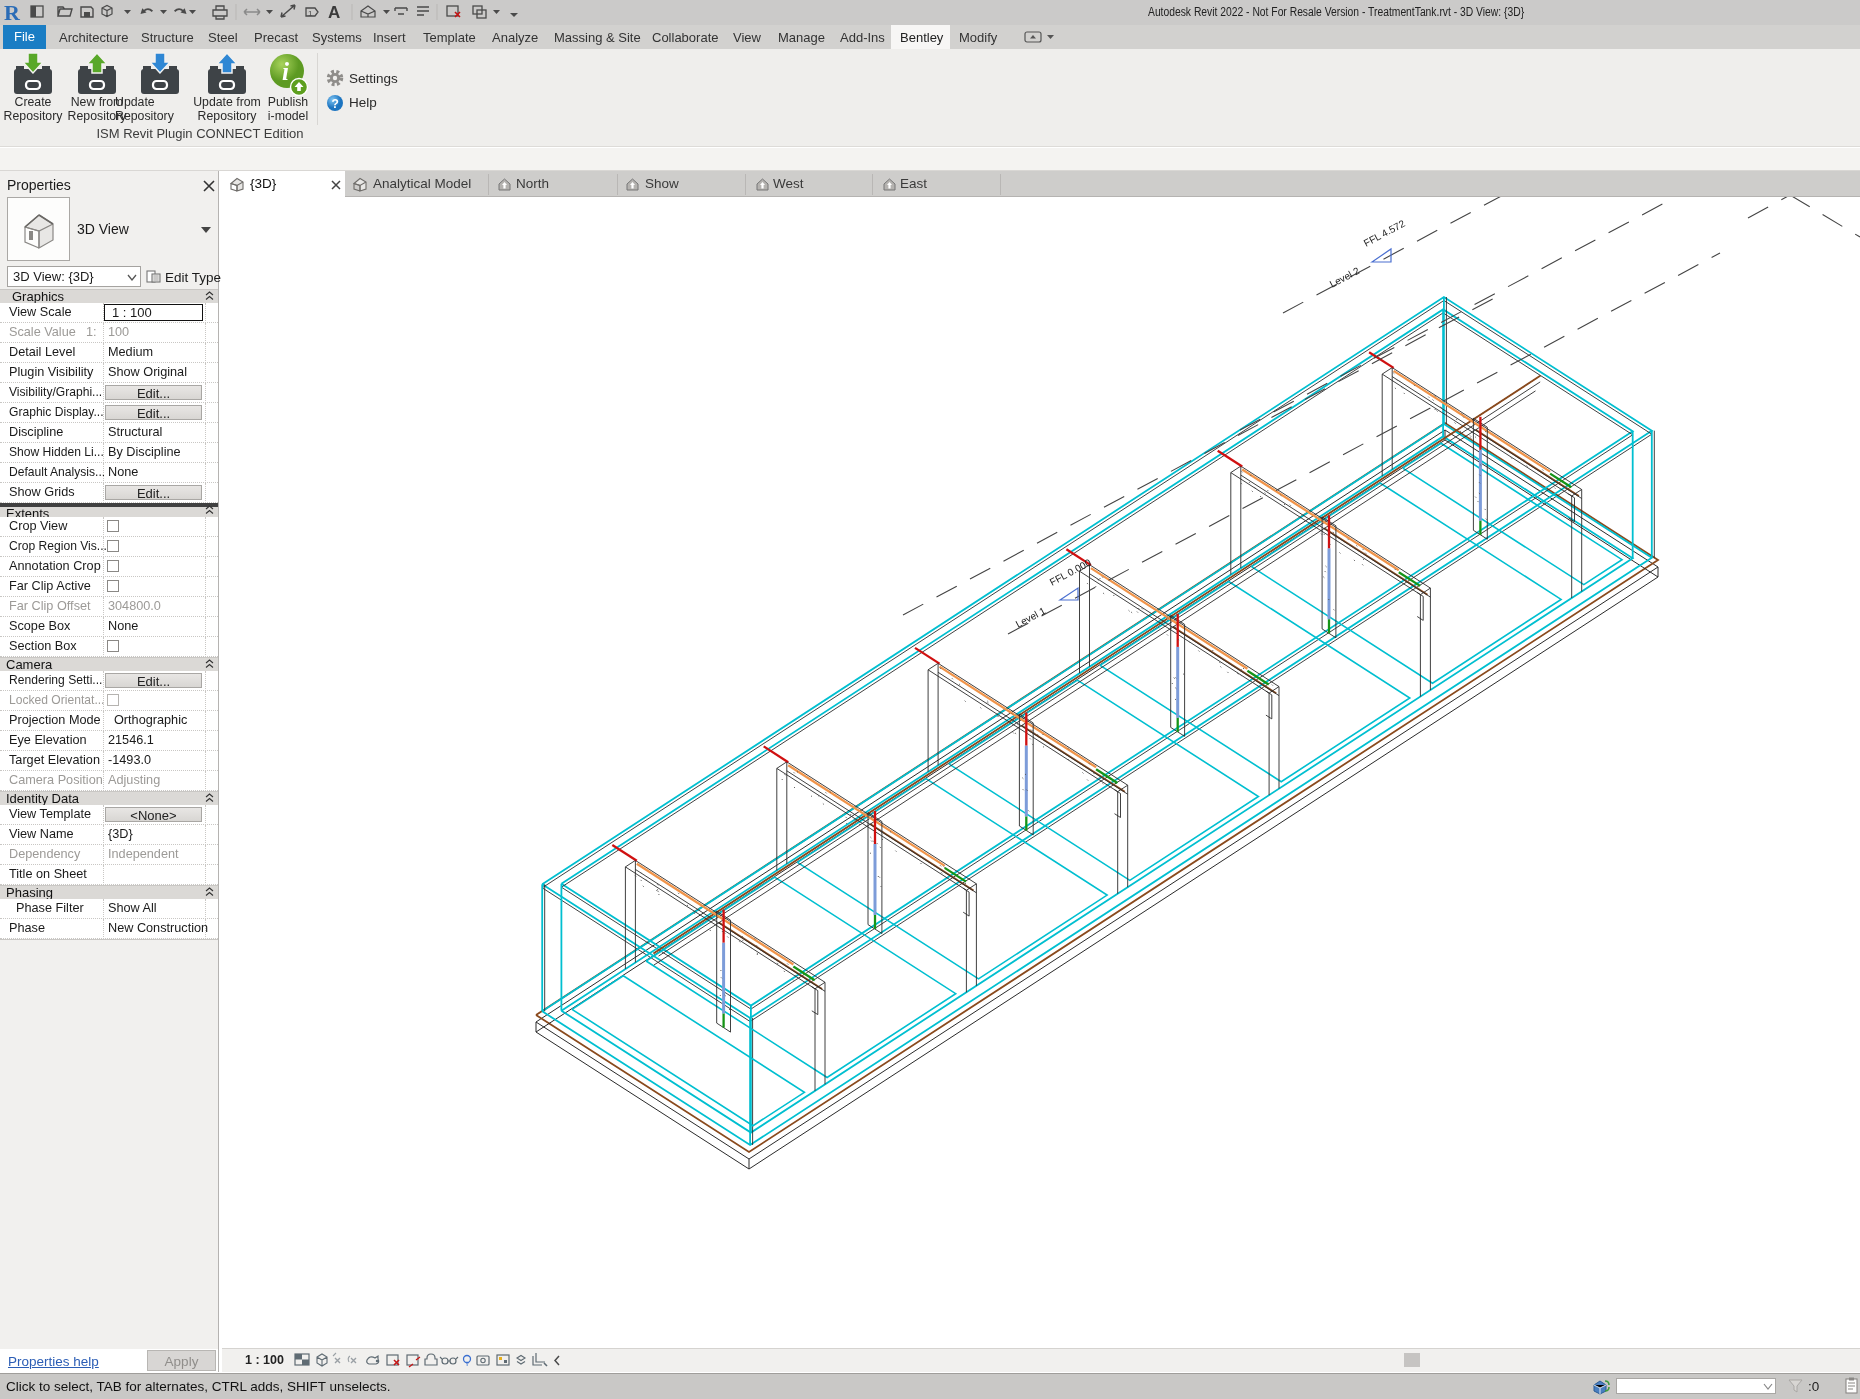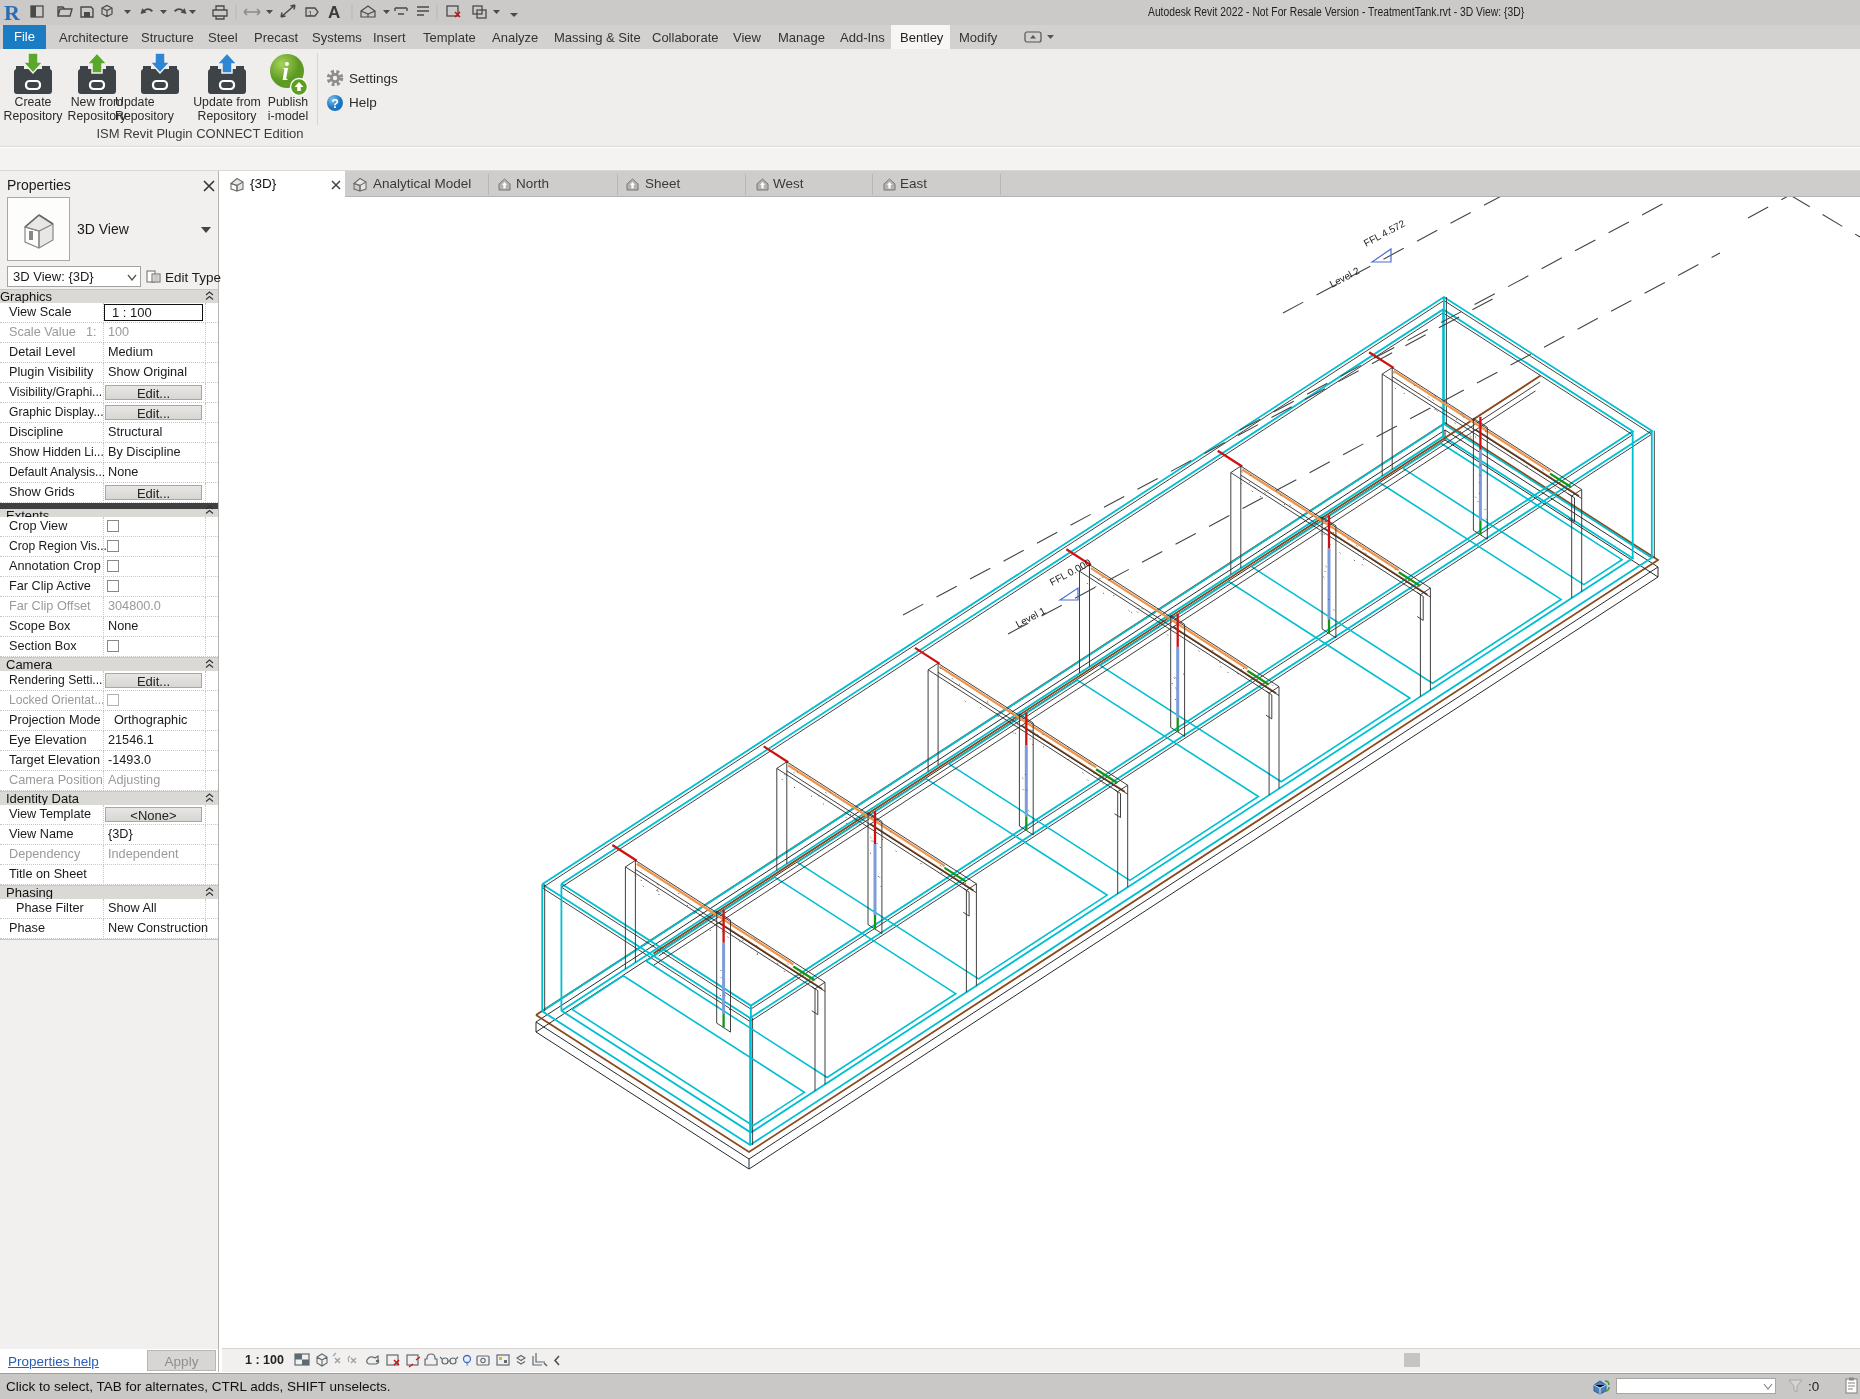--- a/index.html
+++ b/index.html
@@ -150,21 +150,21 @@
 <div style="position:absolute;left:13px;top:269px;font-size:13px;color:#1a1a1a">3D View: {3D}</div>
 <svg width="10" height="7" viewBox="0 0 10 7" style="position:absolute;left:127px;top:274px">
     <path d="M1 1 L5 6 L9 1" fill="none" stroke="#555" stroke-width="1.3"></path>
   </svg>
 <svg width="15" height="15" viewBox="0 0 15 15" style="position:absolute;left:146px;top:270px">
     <rect x="1" y="1" width="8" height="11" fill="#fff" stroke="#777" stroke-width="1.1"></rect>
     <rect x="6" y="4" width="8" height="8" fill="#e9e8e6" stroke="#777" stroke-width="1.1"></rect>
     <path d="M7.5 6 h5 M7.5 8 h5 M7.5 10 h5" stroke="#999" stroke-width="0.8"></path>
   </svg>
 <div style="position:absolute;left:165px;top:270px;font-size:13.5px;color:#1a1a1a">Edit Type</div>
-<div style="position:absolute;left:0px;top:289px;width:218px;height:14px;background:#dbd9d6;border-top:1px solid #c9c7c4;font-size:13px;color:#111;line-height:14px;padding-left:0;box-sizing:border-box">Graphics</div>
+<div style="position:absolute;left:0px;top:289px;width:218px;height:14px;background:#dbd9d6;border-top:1px solid #c9c7c4;font-size:13px;color:#111;line-height:14px;padding-left:12px;box-sizing:border-box">Graphics</div>
 <svg width="9" height="10" viewBox="0 0 9 10" style="position:absolute;left:205px;top:291px">
     <path d="M1 4 L4.5 1 L8 4 M1 8.5 L4.5 5.5 L8 8.5" fill="none" stroke="#333" stroke-width="1.1"></path>
   </svg>
 <div style="position:absolute;left:0px;top:303px;width:218px;height:20px;background:#fff"></div>
 <div style="position:absolute;left:9px;top:305px;width:98px;overflow:hidden;font-size:12.7px;color:#1a1a1a;white-space:nowrap">View Scale</div>
 <div style="position:absolute;left:104px;top:304px;width:99px;height:17px;background:#fff;border:1.5px solid #111"></div>
 <div style="position:absolute;left:112px;top:305px;font-size:13px;color:#1a1a1a">1 : 100</div>
 <div style="position:absolute;left:0px;top:322px;width:218px;height:1px;border-top:1px dotted #c9c7c4"></div>
 <div style="position:absolute;left:103px;top:303px;width:1px;height:20px;border-left:1px dotted #c9c7c4"></div>
 <div style="position:absolute;left:205px;top:303px;width:1px;height:20px;border-left:1px dotted #c9c7c4"></div>
@@ -216,21 +216,21 @@
 <div style="position:absolute;left:108px;top:465px;width:100px;overflow:hidden;font-size:12.7px;color:#1a1a1a;white-space:nowrap">None</div>
 <div style="position:absolute;left:0px;top:482px;width:218px;height:1px;border-top:1px dotted #c9c7c4"></div>
 <div style="position:absolute;left:103px;top:463px;width:1px;height:20px;border-left:1px dotted #c9c7c4"></div>
 <div style="position:absolute;left:205px;top:463px;width:1px;height:20px;border-left:1px dotted #c9c7c4"></div>
 <div style="position:absolute;left:0px;top:483px;width:218px;height:20px;background:#fff"></div>
 <div style="position:absolute;left:9px;top:485px;width:98px;overflow:hidden;font-size:12.7px;color:#1a1a1a;white-space:nowrap">Show Grids</div>
 <div style="position:absolute;left:105px;top:485px;width:97px;height:15px;background:linear-gradient(#e8e6e4,#d8d6d3);border:1px solid #a9a7a4;font-size:13px;color:#222;text-align:center;line-height:15px">Edit...</div>
 <div style="position:absolute;left:0px;top:502px;width:218px;height:1px;border-top:1px dotted #c9c7c4"></div>
 <div style="position:absolute;left:103px;top:483px;width:1px;height:20px;border-left:1px dotted #c9c7c4"></div>
 <div style="position:absolute;left:205px;top:483px;width:1px;height:20px;border-left:1px dotted #c9c7c4"></div>
-<div style="position:absolute;left:0px;top:503px;width:218px;height:14px;background:#dbd9d6;border-top:6px solid #404040;font-size:13px;color:#111;line-height:14px;padding-left:6px;box-sizing:border-box">Extents</div>
+<div style="position:absolute;left:0px;top:503px;width:218px;height:14px;background:#dbd9d6;border-top:4px solid #404040;font-size:13px;color:#111;line-height:14px;padding-left:6px;box-sizing:border-box">Extents</div>
 <svg width="9" height="10" viewBox="0 0 9 10" style="position:absolute;left:205px;top:505px">
     <path d="M1 4 L4.5 1 L8 4 M1 8.5 L4.5 5.5 L8 8.5" fill="none" stroke="#333" stroke-width="1.1"></path>
   </svg>
 <div style="position:absolute;left:0px;top:517px;width:218px;height:20px;background:#fff"></div>
 <div style="position:absolute;left:9px;top:519px;width:98px;overflow:hidden;font-size:12.7px;color:#1a1a1a;white-space:nowrap">Crop View</div>
 <div style="position:absolute;left:107px;top:520px;width:12px;height:12px;background:#fff;border:1px solid #8a8885"></div>
 <div style="position:absolute;left:0px;top:536px;width:218px;height:1px;border-top:1px dotted #c9c7c4"></div>
 <div style="position:absolute;left:103px;top:517px;width:1px;height:20px;border-left:1px dotted #c9c7c4"></div>
 <div style="position:absolute;left:205px;top:517px;width:1px;height:20px;border-left:1px dotted #c9c7c4"></div>
 <div style="position:absolute;left:0px;top:537px;width:218px;height:20px;background:#fff"></div>
@@ -375,21 +375,21 @@
 <svg width="15" height="15" viewBox="0 0 15 15" style="position:absolute;left:497px;top:177px">
     <path d="M2 7 L7.5 2 L13 7 V13 H2 Z" fill="#b5b3b0" stroke="#777" stroke-width="1"></path>
     <path d="M7.5 5 L10 8 H8.6 V11.5 H6.4 V8 H5 Z" fill="#fff"></path>
   </svg>
 <div style="position:absolute;left:516px;top:176px;font-size:13.5px;color:#3a3a3a">North</div>
 <div style="position:absolute;left:745px;top:174px;width:1px;height:21px;background:#b9b7b5"></div>
 <svg width="15" height="15" viewBox="0 0 15 15" style="position:absolute;left:625px;top:177px">
     <path d="M2 7 L7.5 2 L13 7 V13 H2 Z" fill="#b5b3b0" stroke="#777" stroke-width="1"></path>
     <path d="M7.5 5 L10 8 H8.6 V11.5 H6.4 V8 H5 Z" fill="#fff"></path>
   </svg>
-<div style="position:absolute;left:645px;top:176px;font-size:13.5px;color:#3a3a3a">Sheet</div>
+<div style="position:absolute;left:645px;top:176px;font-size:13.5px;color:#3a3a3a">Show</div>
 <div style="position:absolute;left:872px;top:174px;width:1px;height:21px;background:#b9b7b5"></div>
 <svg width="15" height="15" viewBox="0 0 15 15" style="position:absolute;left:755px;top:177px">
     <path d="M2 7 L7.5 2 L13 7 V13 H2 Z" fill="#b5b3b0" stroke="#777" stroke-width="1"></path>
     <path d="M7.5 5 L10 8 H8.6 V11.5 H6.4 V8 H5 Z" fill="#fff"></path>
   </svg>
 <div style="position:absolute;left:773px;top:176px;font-size:13.5px;color:#3a3a3a">West</div>
 <div style="position:absolute;left:1000px;top:174px;width:1px;height:21px;background:#b9b7b5"></div>
 <svg width="15" height="15" viewBox="0 0 15 15" style="position:absolute;left:882px;top:177px">
     <path d="M2 7 L7.5 2 L13 7 V13 H2 Z" fill="#b5b3b0" stroke="#777" stroke-width="1"></path>
     <path d="M7.5 5 L10 8 H8.6 V11.5 H6.4 V8 H5 Z" fill="#fff"></path>

